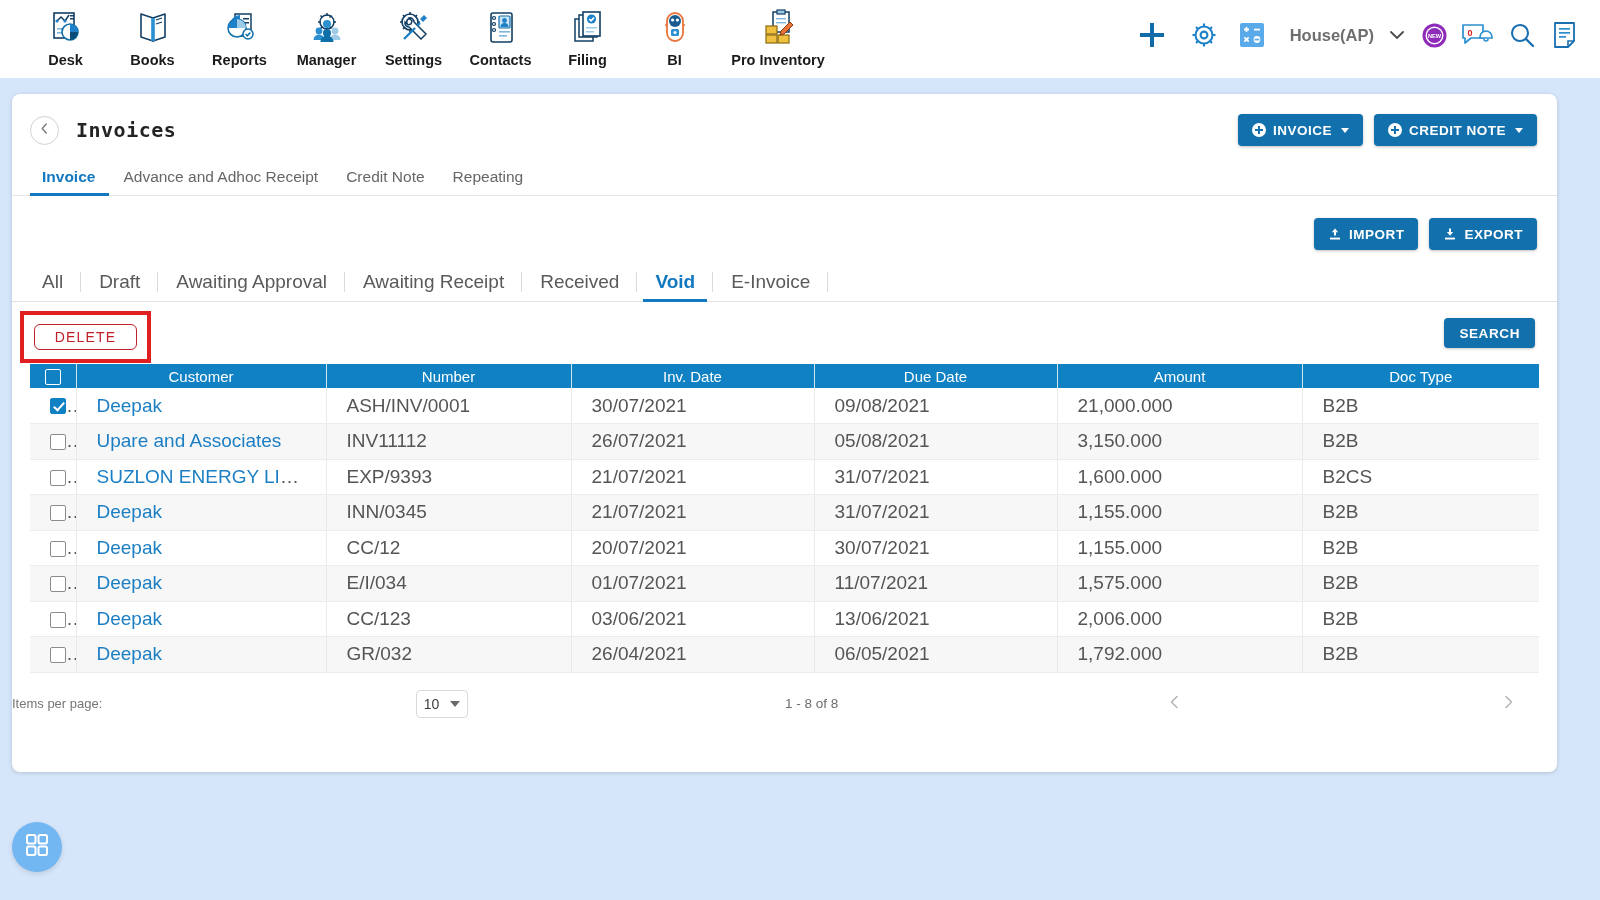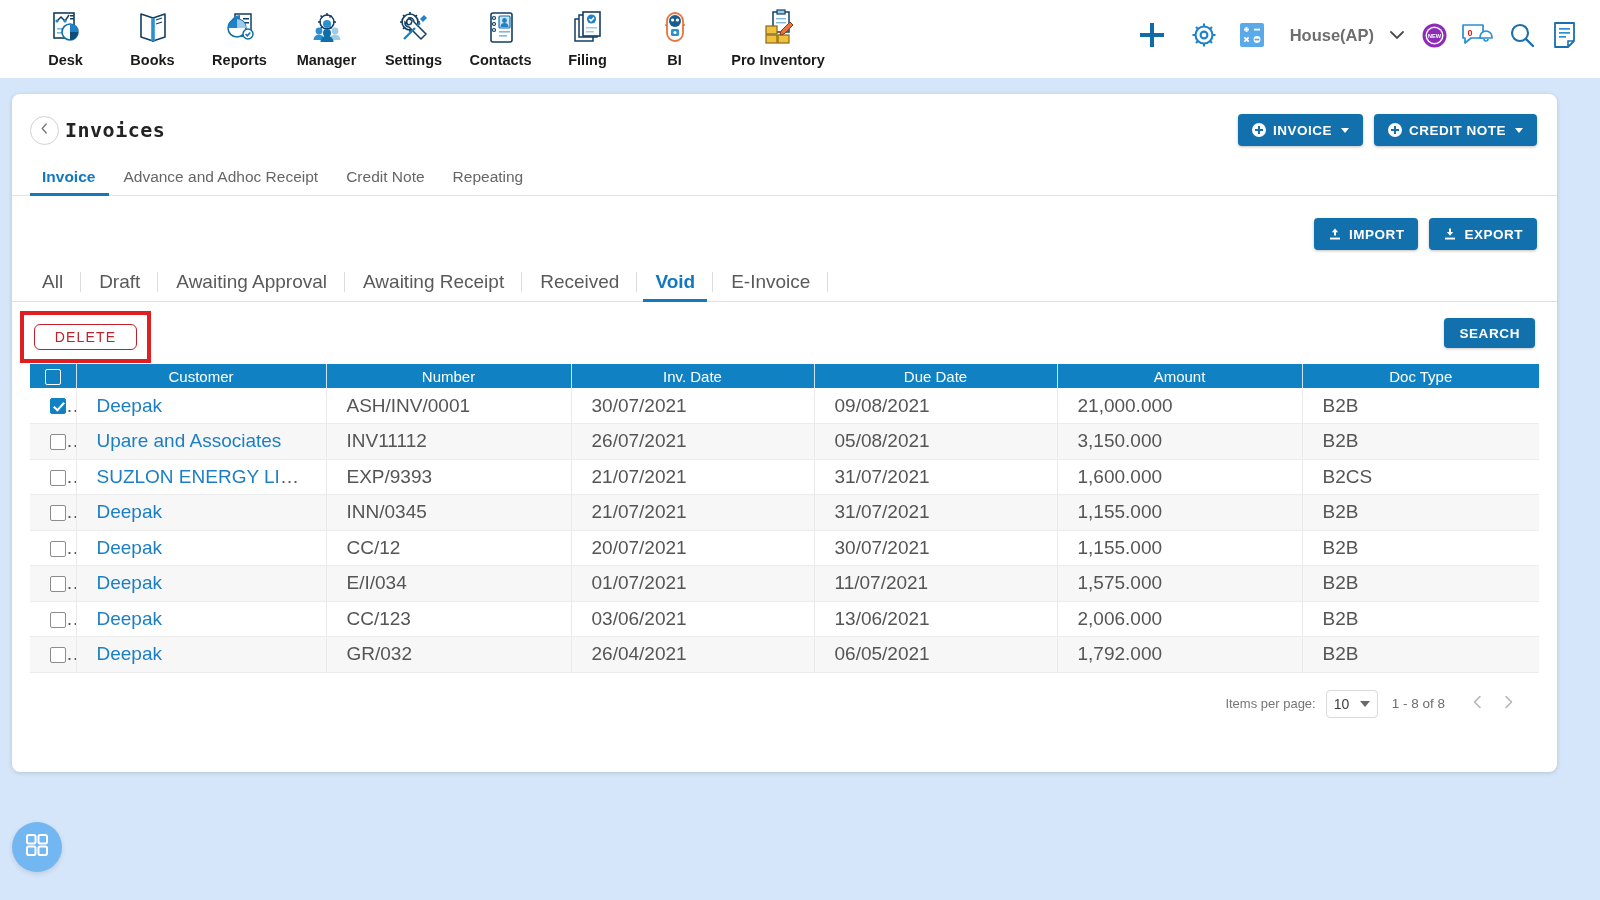--- a/index.html
+++ b/index.html
@@ -64,21 +64,21 @@
   }
   .back-btn {
     width: 29px; height: 29px; border-radius: 50%;
     border: 1px solid #d2d2d2; background: #fff;
     display: flex; align-items: center; justify-content: center;
     cursor: pointer; flex: none;
   }
   .page-title {
     font-family: "DejaVu Sans Mono", monospace;
     font-size: 20px; font-weight: bold; color: #232323;
-    margin-left: 6px; letter-spacing: .5px;
+    margin-left: 17px; letter-spacing: .5px;
   }
   .head-actions { margin-left: auto; display: flex; gap: 11px; padding-right: 2px; }
 
   .btn {
     border: none; border-radius: 4px; cursor: pointer;
     font-family: "Liberation Sans", sans-serif;
     display: inline-flex; align-items: center; justify-content: center;
     white-space: nowrap;
   }
   .btn-blue {
@@ -198,21 +198,21 @@
   }
   .chk.checked::after {
     content: ""; position: absolute; left: 4.5px; top: 1px;
     width: 4px; height: 9px; border: solid #fff;
     border-width: 0 2px 2px 0; transform: rotate(42deg);
   }
   .chk.hdr { border-color: #ffffff; background: transparent; }
 
   
   .pager {
-    display: flex; align-items: center; justify-content: flex-end;
+    display: flex; align-items: center; justify-content: space-between;
     padding: 16px 34px 0 0; gap: 0;
     font-size: 13px; color: #767676;
   }
   .pg-lbl { margin-right: 10px; }
   .pg-sel {
     border: 1px solid #dadada; border-radius: 4px; background: #fff;
     height: 28px; min-width: 52px; padding: 0 7px;
     display: flex; align-items: center; justify-content: space-between;
     font-size: 14px; color: #3d3d3d; cursor: pointer;
   }

